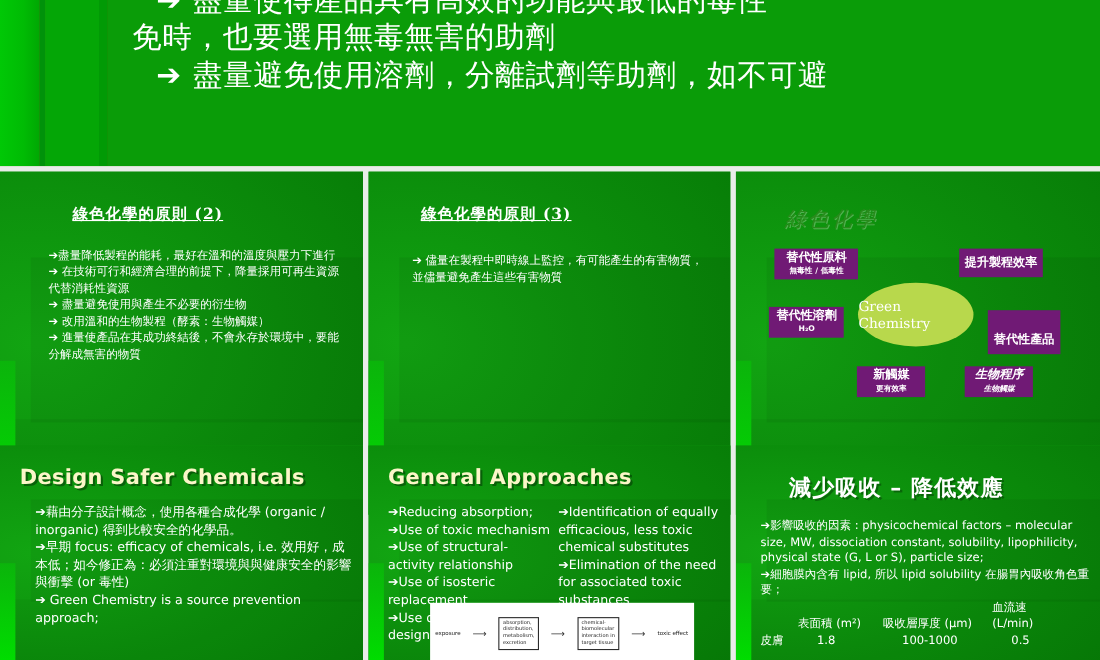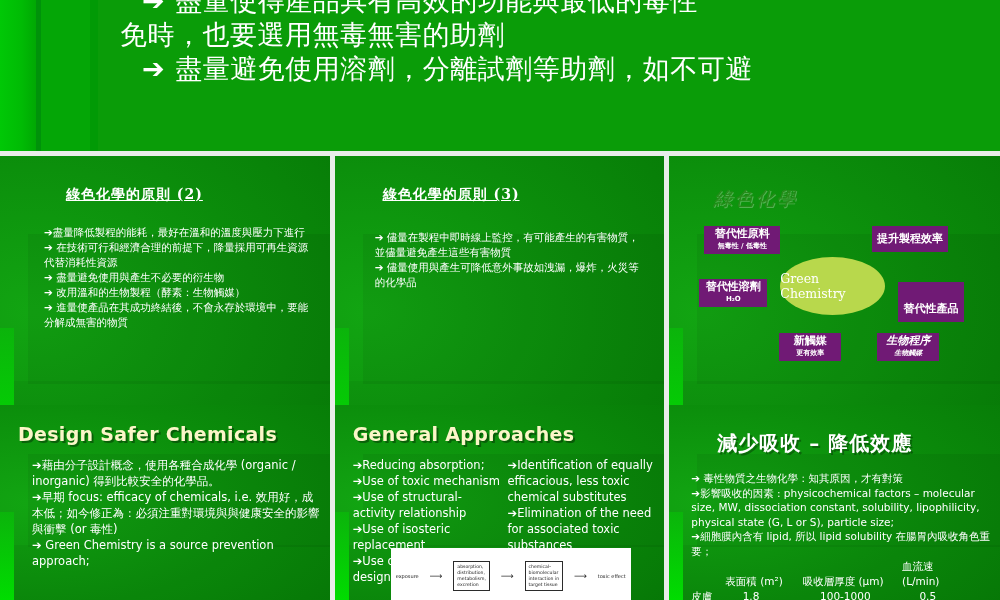--- a/index.html
+++ b/index.html
@@ -180,21 +180,20 @@
     <div class="slide">
       <div class="bg"></div>
       <div class="bg2"></div>
       <div class="shade"></div>
       <div class="shade2"></div>
       <div class="content" style="padding:30px 16px 0 22px;">
         <div class="cjk-title" style="margin-left:26px;">綠色化學的原則 (3)</div>
         <div class="body-cjk" style="margin-top:26px; padding-left:18px;">
           <span class="bullet">➔  儘量在製程中即時線上監控，有可能產生的有害物質，並儘量避免產生這些有害物質</span>
           <span class="gap"></span>
-          <span class="bullet">➔  儘量使用與產生可降低意外事故如洩漏，爆炸，火災等的化學品</span>
         </div>
       </div>
     </div>
 
     <div class="slide wide">
       <div class="bg"></div>
       <div class="bg2"></div>
       <div class="shade"></div>
       <div class="shade2"></div>
       <div class="content" style="padding:30px 0 0 0;">
@@ -293,21 +292,20 @@
     </div>
 
     <div class="slide wide">
       <div class="bg"></div>
       <div class="bg2"></div>
       <div class="shade"></div>
       <div class="shade2"></div>
       <div class="content" style="padding:25px 8px 0 14px;">
         <div class="cjk-title" style="font-size:20px; text-decoration:none; margin-left:34px; text-shadow:2px 2px 0 rgba(0,0,0,0.3);">減少吸收  –  降低效應</div>
         <div class="en-body" style="margin-top:14px; padding-left:8px; font-size:10.5px; line-height:14.5px;">
-          <div>➔  毒性物質之生物化學：知其原因，才有對策</div>
           <div>➔影響吸收的因素 : physicochemical factors – molecular size, MW, dissociation constant, solubility, lipophilicity, physical state (G, L or S), particle size;</div>
           <div>➔細胞膜內含有 lipid, 所以 lipid solubility  在腸胃內吸收角色重要；</div>
         </div>
         <div class="tbl" style="padding-left:8px; margin-top:1px;">
           <div class="hdr trow" style="padding-left:34px;">
             <span class="c1">表面積 (m²)</span>
             <span class="c2">吸收層厚度 (µm)</span>
             <span class="c3">血流速 (L/min)</span>
           </div>
           <div class="trow">

